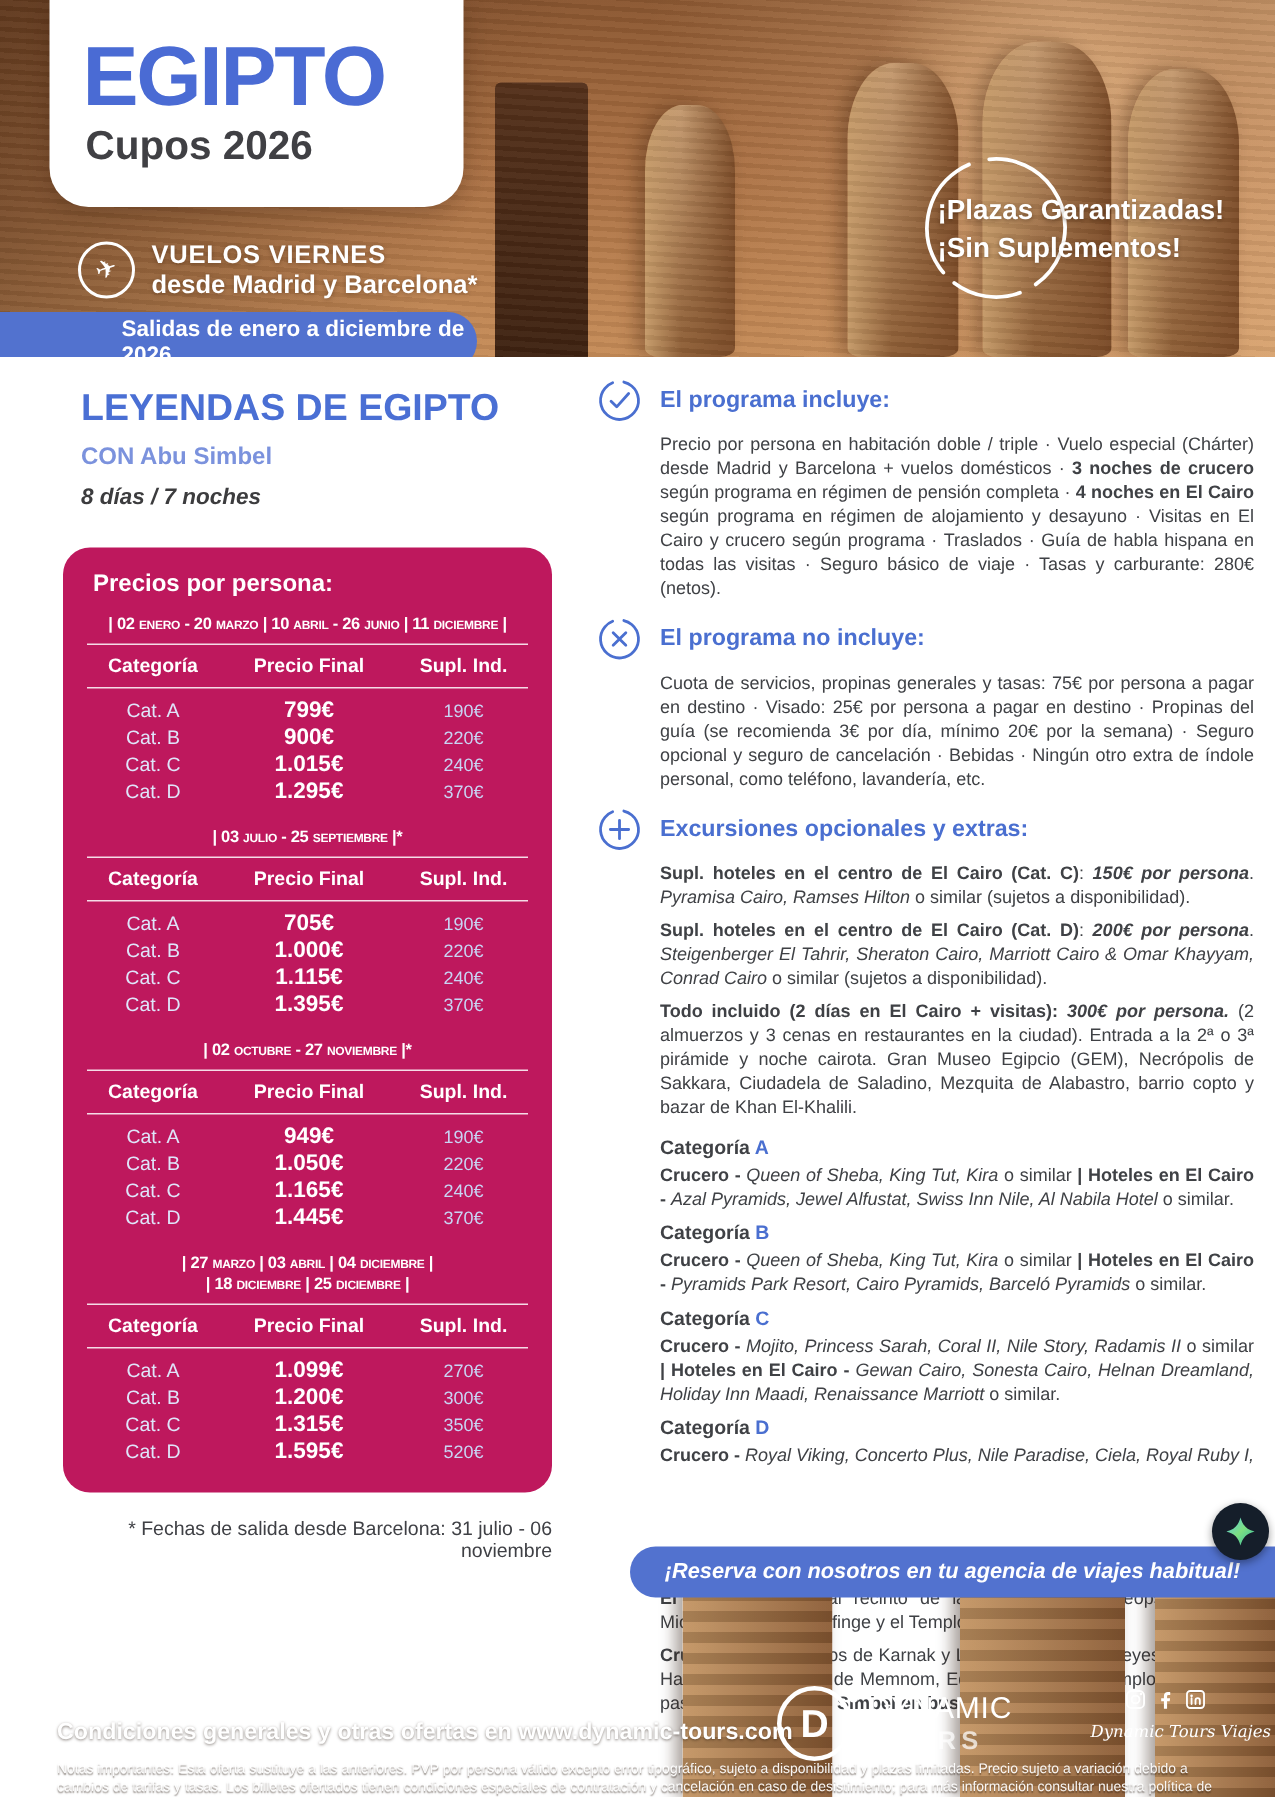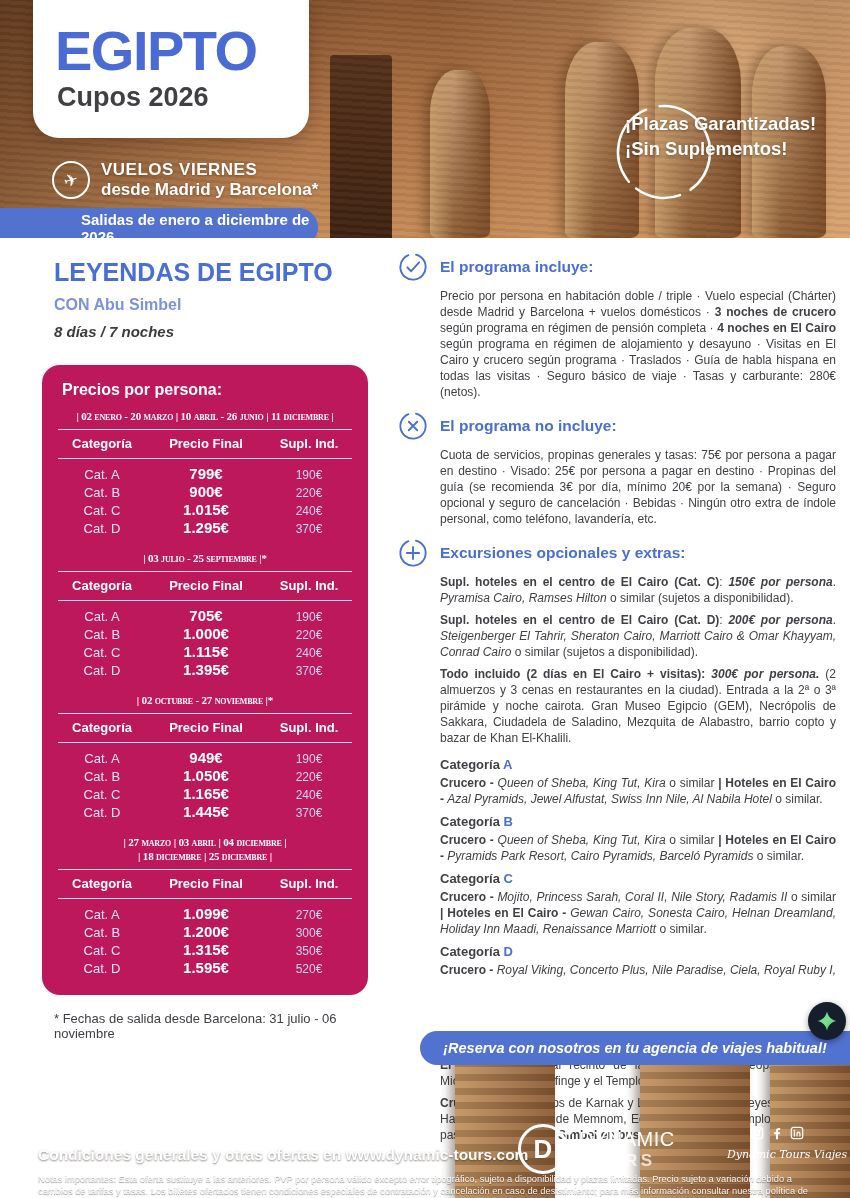--- a/index.html
+++ b/index.html
@@ -32,21 +32,21 @@
   .flights .ic{width:34px;height:34px;border:2px solid #fff;border-radius:50%;
     display:flex;align-items:center;justify-content:center;font-size:17px;}
   .flights .ic span{display:inline-block;transform:rotate(-18deg);}
   .flights .tx{margin-left:11px;text-shadow:0 1px 3px rgba(60,30,10,.4);}
   .flights .l1{font-size:17px;font-weight:800;letter-spacing:.5px;}
   .flights .l2{font-size:17px;font-weight:600;}
 
   
   .badge{position:absolute;left:600px;top:100px;width:240px;height:112px;color:#fff;}
   .badge svg{position:absolute;left:0;top:0;}
-  .badge .bl{position:absolute;left:25px;top:11px;font-size:18.5px;font-weight:800;line-height:25px;
+  .badge .bl{position:absolute;left:25px;top:27px;font-size:18.5px;font-weight:800;line-height:25px;
     white-space:nowrap;text-shadow:0 1px 3px rgba(60,30,10,.45);}
 
   
   .departures{position:absolute;left:0;top:208px;width:318px;height:39px;background:#5272cf;
     border-radius:0 20px 20px 0;color:#fff;font-size:15px;font-weight:700;
     display:flex;align-items:center;padding-left:81px;box-sizing:border-box;}
 
   
   .body-white{position:absolute;left:0;top:238px;width:850px;height:742px;background:#fff;}
 
@@ -54,29 +54,29 @@
   .left-col{position:absolute;left:42px;top:258px;width:326px;}
   .prog-name{padding-left:12px;font-size:25px;font-weight:800;color:#4a6fd4;white-space:nowrap;}
   .prog-variant{padding-left:12px;margin-top:9px;font-size:16px;font-weight:600;color:#7b92dd;}
   .prog-duration{padding-left:12px;margin-top:9px;font-size:15px;font-weight:700;font-style:italic;color:#3c3c3e;}
 
   .price-panel{margin-top:25px;width:326px;box-sizing:border-box;background:#be185d;border-radius:18px;
     padding:16px 14px 18px 14px;color:#fff;}
   .pp-title{padding-left:6px;font-size:16px;font-weight:800;}
   .tblock{margin-top:10px;}
   .tdates{text-align:center;font-size:11px;font-weight:800;font-variant:small-caps;
-    letter-spacing:-.2px;line-height:14px;white-space:nowrap;font-family:Liberation Serif, serif;}
+    letter-spacing:-.2px;line-height:14px;white-space:nowrap;}
   .tline{border:none;border-top:1.5px solid rgba(255,255,255,.85);margin:6px 2px;}
   .trow{display:grid;grid-template-columns:92px 116px 90px;text-align:center;align-items:baseline;}
   .thead{font-size:13px;font-weight:700;height:16px;}
   .tdata{height:18px;}
   .c-cat{font-size:13px;color:#dfe5fa;}
   .c-price{font-size:15px;font-weight:800;color:#fff;}
   .c-supl{font-size:12px;color:#c9d4f4;}
-  .footnote{margin-top:16px;padding-left:12px;font-size:13px;color:#3f4045;}
+  .footnote{margin-top:16px;padding-left:12px;font-size:13px;color:#3f4045;text-align:right;}
 
   
   .right-col{position:absolute;left:398px;top:252px;width:438px;}
   .sec{margin-bottom:11px;}
   .sec-head{display:flex;align-items:center;}
   .sec-head svg{flex:0 0 30px;}
   .sec-title{margin-left:12px;font-size:15.5px;font-weight:800;color:#4a6fd0;}
   .sec-body{margin-left:42px;font-size:12px;line-height:16px;color:#3f4145;text-align:justify;}
   .sec-body p{margin:6px 0 0 0;}
   .catlabel{margin-top:7px;font-size:13px;font-weight:800;color:#3f4145;}

